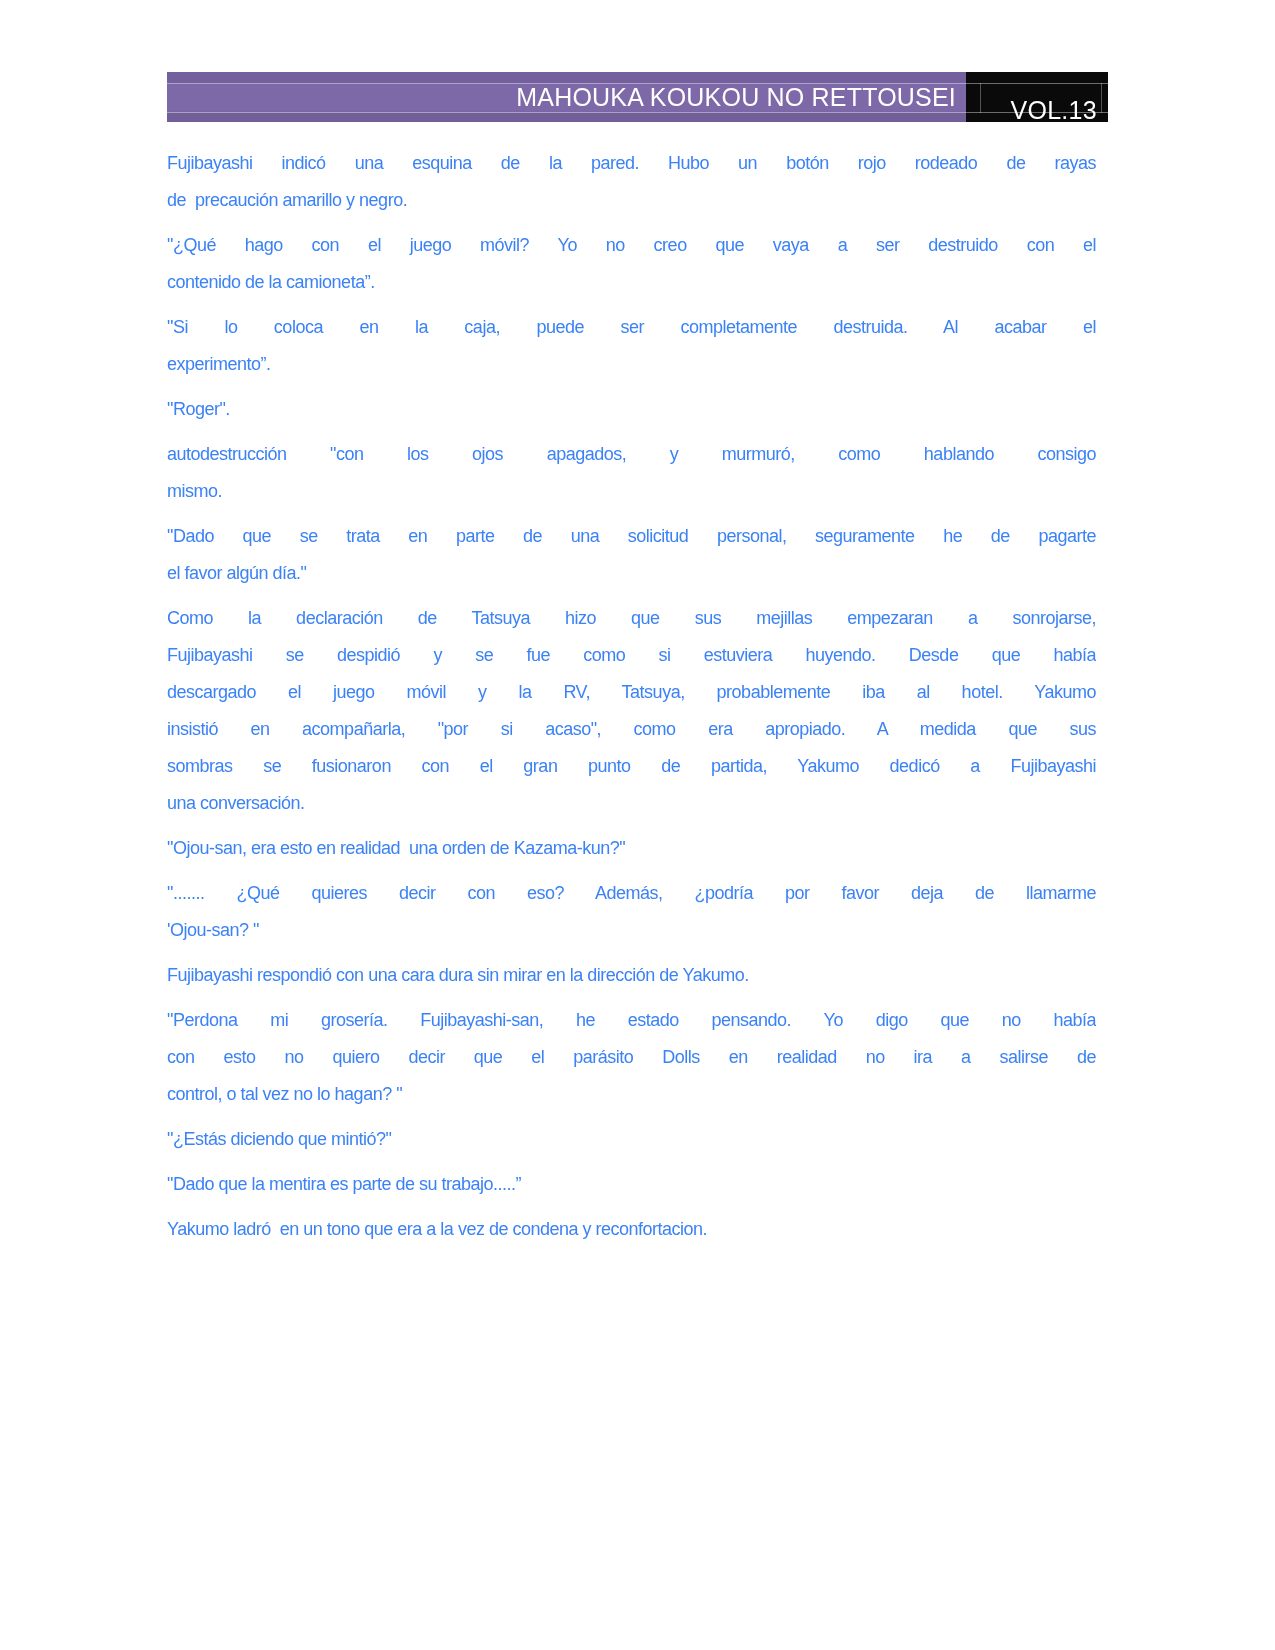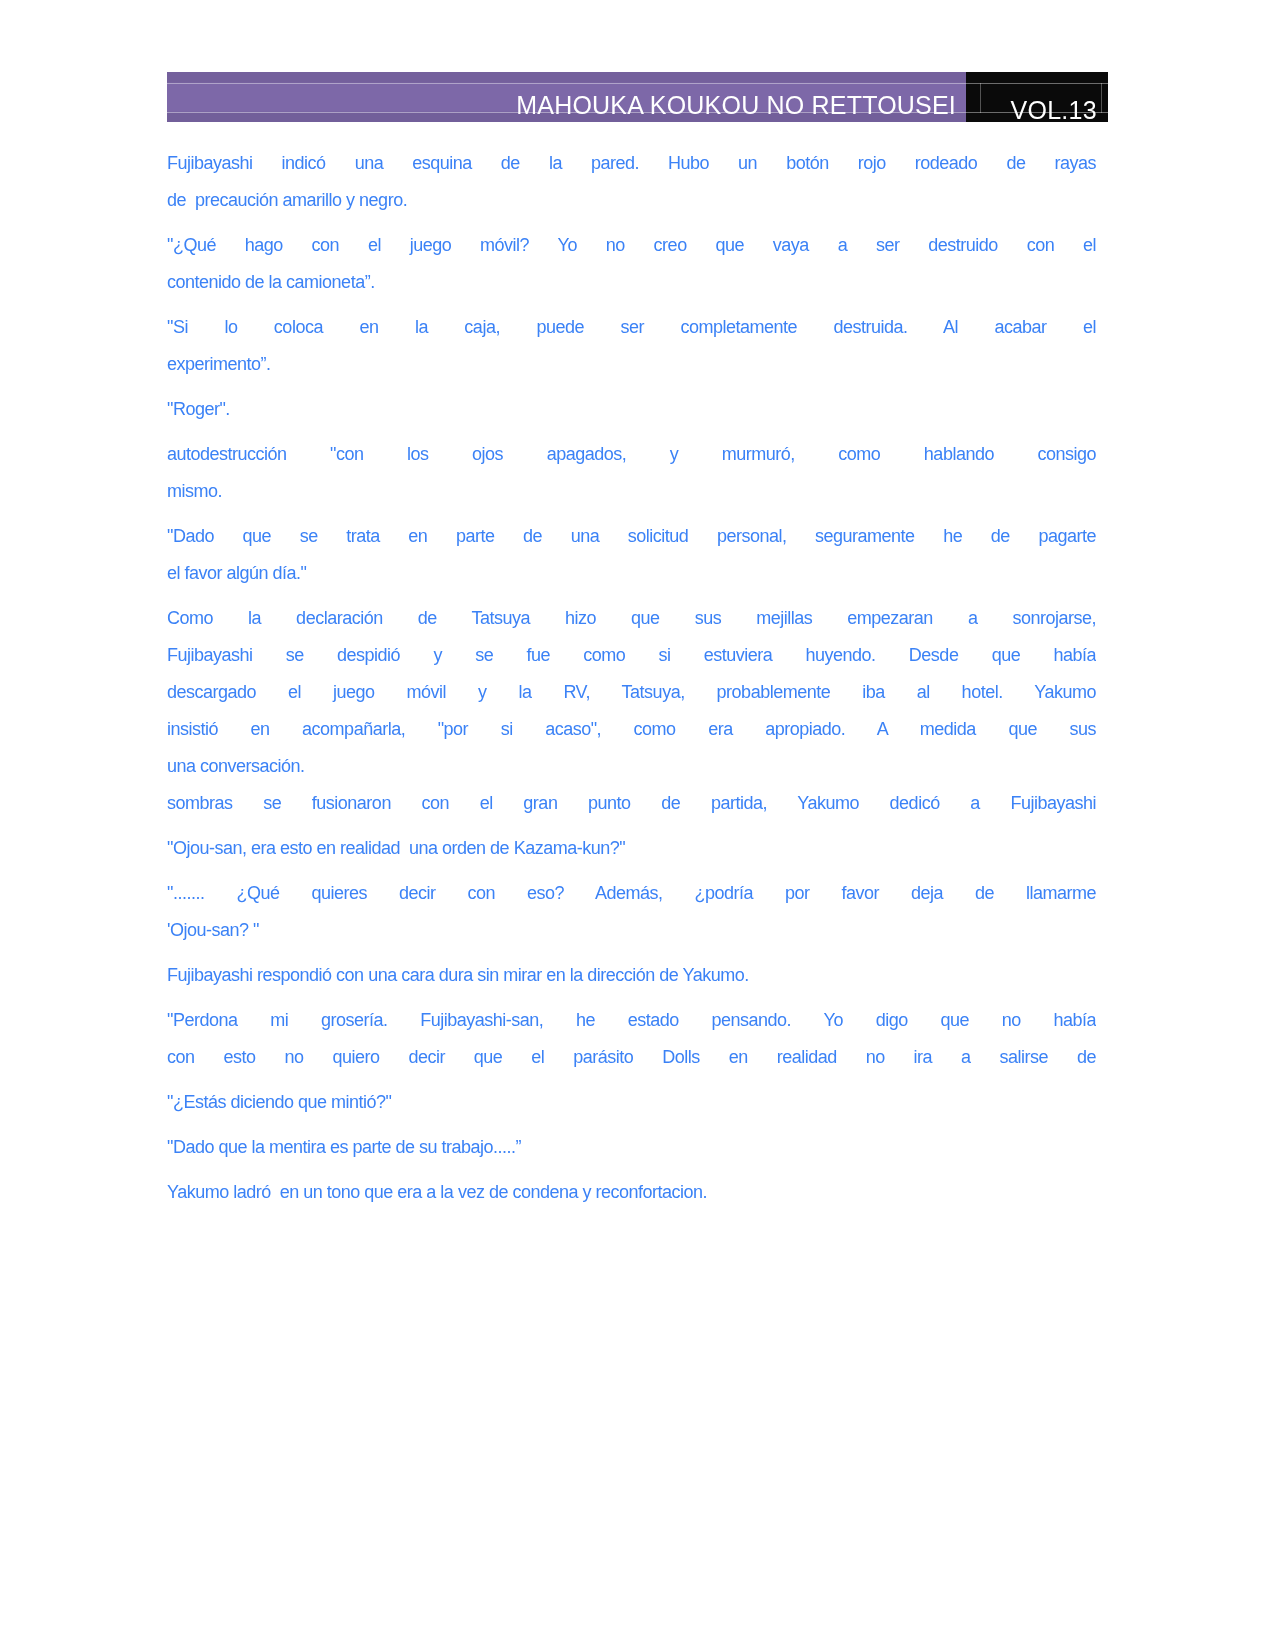--- a/index.html
+++ b/index.html
@@ -39,21 +39,20 @@
     position: absolute;
     top: 0;
     right: 152px;
     height: 42px;
     line-height: 51px;
     color: #ffffff;
     font-size: 25px;
     letter-spacing: 0.2px;
     white-space: nowrap;
     z-index: 2;
-    margin-top: 8px;
   }
 
   .volume-badge {
     position: absolute;
     top: 0;
     right: 0;
     width: 142px;
     height: 50px;
     background: #0a0a0a;
     z-index: 1;
@@ -140,36 +139,37 @@
       </div>
       <div class="paragraph">
         <div class="line">"Dado que se trata en parte de una solicitud personal, seguramente he de pagarte</div>
         <div class="line last">el favor algún día."</div>
       </div>
       <div class="paragraph">
         <div class="line">Como la declaración de Tatsuya hizo que sus mejillas empezaran a sonrojarse,</div>
         <div class="line">Fujibayashi se despidió y se fue como si estuviera huyendo. Desde que había</div>
         <div class="line">descargado el juego móvil y la RV, Tatsuya, probablemente iba al hotel. Yakumo</div>
         <div class="line">insistió en acompañarla, "por si acaso", como era apropiado. A medida que sus</div>
+        <div class="line">sombras se fusionaron con el gran punto de partida, Yakumo dedicó a Fujibayashi</div>
         <div class="line last">una conversación.</div>
-        <div class="line">sombras se fusionaron con el gran punto de partida, Yakumo dedicó a Fujibayashi</div>
       </div>
       <div class="paragraph">
         <div class="line last">"Ojou-san, era esto en realidad  una orden de Kazama-kun?"</div>
       </div>
       <div class="paragraph">
         <div class="line">"....... ¿Qué quieres decir con eso? Además, ¿podría por favor deja de llamarme</div>
         <div class="line last">'Ojou-san? "</div>
       </div>
       <div class="paragraph">
         <div class="line last">Fujibayashi respondió con una cara dura sin mirar en la dirección de Yakumo.</div>
       </div>
       <div class="paragraph">
         <div class="line">"Perdona mi grosería. Fujibayashi-san, he estado pensando. Yo digo que no había</div>
         <div class="line">con esto no quiero decir que el parásito Dolls en realidad no ira a salirse de</div>
+        <div class="line last">control, o tal vez no lo hagan? "</div>
       </div>
       <div class="paragraph">
         <div class="line last">"¿Estás diciendo que mintió?"</div>
       </div>
       <div class="paragraph">
         <div class="line last">"Dado que la mentira es parte de su trabajo.....”</div>
       </div>
       <div class="paragraph">
         <div class="line last">Yakumo ladró  en un tono que era a la vez de condena y reconfortacion.</div>
       </div>

